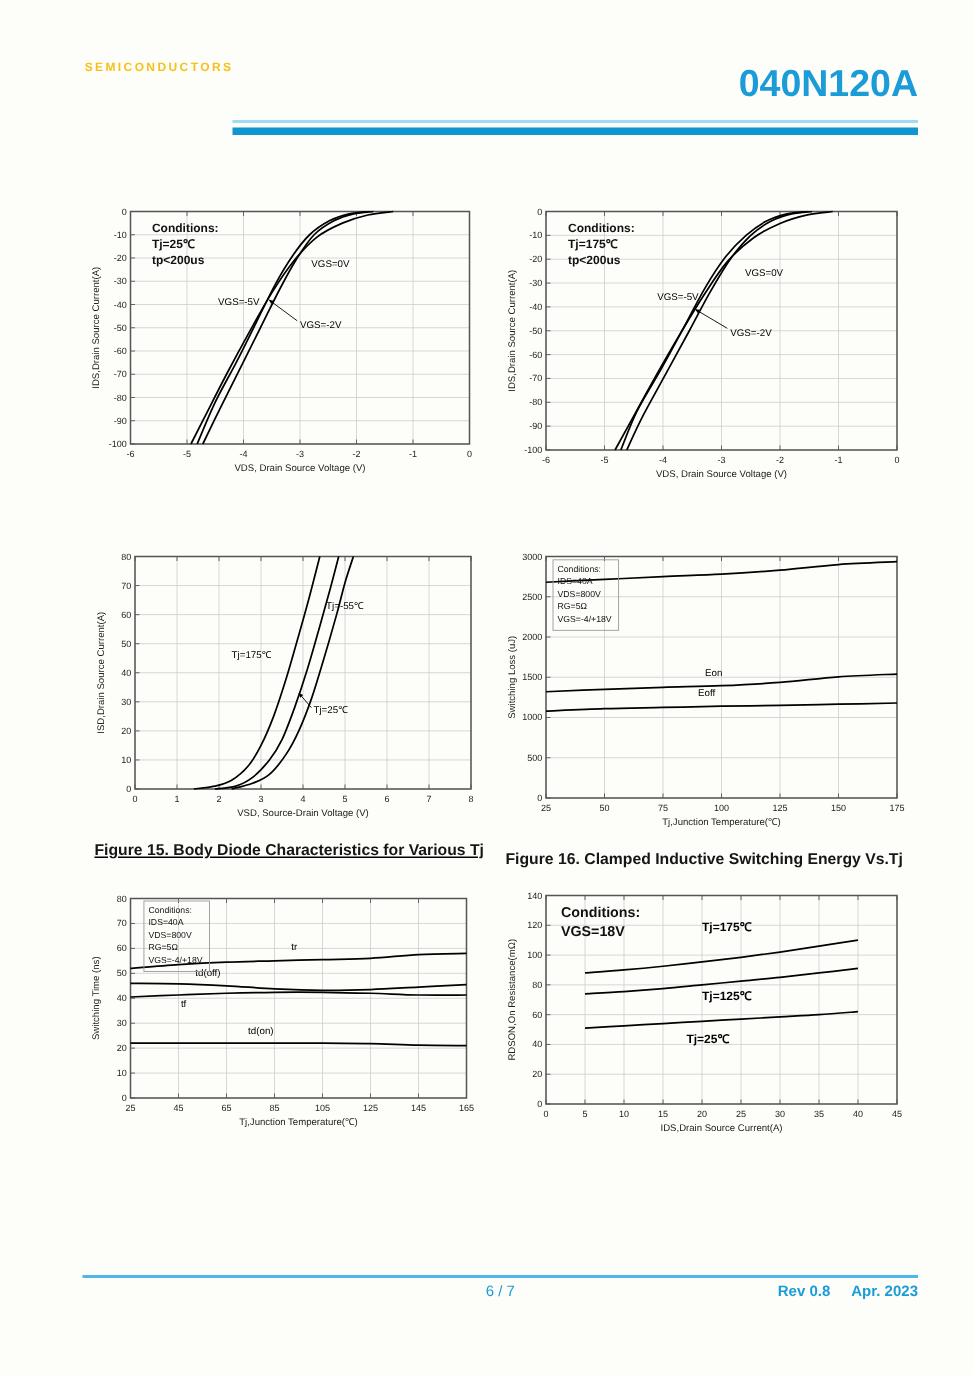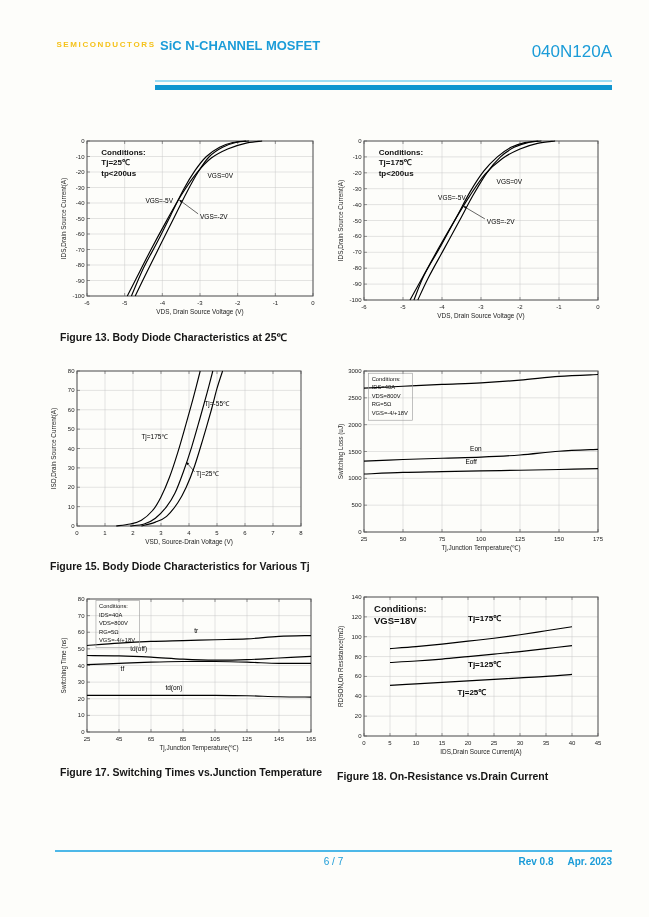--- a/index.html
+++ b/index.html
@@ -5,21 +5,21 @@
   html,body{margin:0;padding:0;background:#ffffff;}
   .page{position:relative;width:649px;height:917px;background:#fdfdfa;
         font-family:"Liberation Sans",sans-serif;overflow:hidden;}
   
   .logo-block{position:absolute;left:56px;top:33px;width:100px;text-align:center;}
   .logo-text{font-size:37px;font-weight:800;letter-spacing:1px;color:var(--logo,#F5C21B);line-height:40px;}
   .logo-sub{font-size:8px;font-weight:700;letter-spacing:1.6px;color:var(--logo,#F5C21B);margin-top:7px;text-align:center;}
   .title-block{position:absolute;left:160px;top:37px;color:var(--accent,#1B9CD8);}
   .rating{font-size:13px;font-weight:700;line-height:16px;}
   .dev-type{font-size:13px;font-weight:700;line-height:18px;}
-  .part-number{position:absolute;right:37px;top:42px;font-size:17px;font-weight:400;color:var(--accent,#1B9CD8);}
+  .part-number{position:absolute;right:37px;top:42px;font-size:25px;font-weight:700;color:var(--accent,#1B9CD8);}
   .rule{position:absolute;left:155px;right:37px;}
   .rule.thin{top:80px;height:2px;background:#9EDCF3;}
   .rule.thick{top:85px;height:5px;background:#1095CF;}
   
   figure.fig{position:absolute;margin:0;padding:0;}
   figure.fig figcaption{font-size:10.5px;font-weight:600;color:#161616;margin-top:4px;margin-left:2px;white-space:nowrap;}
   svg text{font-family:"Liberation Sans",sans-serif;}
   
   .footer{position:absolute;left:55px;width:557px;top:850px;}
   .footer-rule{height:2px;background:#4DB8E8;}
@@ -30,21 +30,20 @@
 </head>
 <body>
 
 <div class="page">
 
   <div class="logo-block">
     <div class="logo-sub">SEMICONDUCTORS</div>
   </div>
 
   <div class="title-block">
-    <div class="dev-type">SiC N-CHANNEL MOSFET</div>
   </div>
 
   <div class="part-number">040N120A</div>
 
   <div class="rule thin"></div>
   <div class="rule thick"></div>
 
   <figure class="fig" style="left:58px;top:134px;">
     <svg width="264" height="188">
         <line x1="29" y1="7" x2="29" y2="162" stroke="#c9c9c9" stroke-width="0.5"></line>
@@ -116,21 +115,20 @@
         <path d="M204.15,7C201.32500000000002,7.3875,192.85000000000002,8.033333333333333,187.20000000000002,9.325C181.55,10.616666666666665,175.9,12.295833333333333,170.25,14.75C164.6,17.204166666666666,158.6361111111111,19.916666666666668,153.29999999999998,24.05C147.96388888888887,28.183333333333334,143.25555555555556,33.349999999999994,138.23333333333335,39.55C133.21111111111114,45.75,128.1888888888889,53.24166666666667,123.16666666666667,61.25C118.14444444444445,69.25833333333334,113.12222222222223,78.55833333333334,108.10000000000001,87.60000000000001C103.07777777777778,96.64166666666668,98.05555555555557,105.94166666666666,93.03333333333335,115.5C88.01111111111112,125.05833333333334,81.92166666666667,137.2,77.96666666666667,144.95C74.01166666666667,152.7,70.74722222222223,159.15833333333333,69.30333333333334,162" fill="none" stroke="#000000" stroke-width="1.15"></path>
         <line x1="140.11666666666667" y1="79.85" x2="121.28333333333335" y2="65.9" stroke="#000" stroke-width="0.6"></line>
         <polygon points="121.28333333333335,65.9 124.42723145056699,66.49657742871712 122.77029658864267,68.73353847289215" fill="#000"></polygon>
         <text x="149.53333333333333" y="44.199999999999996" font-size="6.5" font-weight="400" fill="#000" text-anchor="start">VGS=0V</text>
         <text x="87.38333333333333" y="69" font-size="6.5" font-weight="400" fill="#000" text-anchor="start">VGS=-5V</text>
         <text x="142" y="84.5" font-size="6.5" font-weight="400" fill="#000" text-anchor="start">VGS=-2V</text>
         <text x="43.3" y="20.65" font-size="8" font-weight="700" fill="#111">Conditions:</text>
         <text x="43.3" y="31.25" font-size="8" font-weight="700" fill="#111">Tj=25℃</text>
         <text x="43.3" y="41.849999999999994" font-size="8" font-weight="700" fill="#111">tp&lt;200us</text>
       </svg>
-    <figcaption>Figure 13. Body Diode Characteristics at 25℃</figcaption>
   </figure>
 
   <figure class="fig" style="left:335px;top:134px;">
     <svg width="272" height="192">
         <line x1="29" y1="7" x2="29" y2="166" stroke="#c9c9c9" stroke-width="0.5"></line>
         <line x1="68" y1="7" x2="68" y2="166" stroke="#c9c9c9" stroke-width="0.5"></line>
         <line x1="107" y1="7" x2="107" y2="166" stroke="#c9c9c9" stroke-width="0.5"></line>
         <line x1="146" y1="7" x2="146" y2="166" stroke="#c9c9c9" stroke-width="0.5"></line>
         <line x1="185" y1="7" x2="185" y2="166" stroke="#c9c9c9" stroke-width="0.5"></line>
         <line x1="224" y1="7" x2="224" y2="166" stroke="#c9c9c9" stroke-width="0.5"></line>
@@ -199,21 +197,21 @@
         <polygon points="128.45,72.19 131.6383757480339,72.4625070445863 130.2184640464828,74.85693361677745" fill="#000"></polygon>
         <text x="161.6" y="49.93" font-size="6.5" font-weight="400" fill="#000" text-anchor="start">VGS=0V</text>
         <text x="103.10000000000001" y="65.83" font-size="6.5" font-weight="400" fill="#000" text-anchor="start">VGS=-5V</text>
         <text x="151.85000000000002" y="89.68" font-size="6.5" font-weight="400" fill="#000" text-anchor="start">VGS=-2V</text>
         <text x="43.7" y="20.77" font-size="8" font-weight="700" fill="#111">Conditions:</text>
         <text x="43.7" y="31.369999999999997" font-size="8" font-weight="700" fill="#111">Tj=175℃</text>
         <text x="43.7" y="41.97" font-size="8" font-weight="700" fill="#111">tp&lt;200us</text>
       </svg>
   </figure>
 
-  <figure class="fig" style="left:48px;top:364px;">
+  <figure class="fig" style="left:61px;top:364px;text-decoration:underline;">
     <svg width="262" height="188">
         <line x1="29" y1="7" x2="29" y2="162" stroke="#c9c9c9" stroke-width="0.5"></line>
         <line x1="57" y1="7" x2="57" y2="162" stroke="#c9c9c9" stroke-width="0.5"></line>
         <line x1="85" y1="7" x2="85" y2="162" stroke="#c9c9c9" stroke-width="0.5"></line>
         <line x1="113" y1="7" x2="113" y2="162" stroke="#c9c9c9" stroke-width="0.5"></line>
         <line x1="141" y1="7" x2="141" y2="162" stroke="#c9c9c9" stroke-width="0.5"></line>
         <line x1="169" y1="7" x2="169" y2="162" stroke="#c9c9c9" stroke-width="0.5"></line>
         <line x1="197" y1="7" x2="197" y2="162" stroke="#c9c9c9" stroke-width="0.5"></line>
         <line x1="225" y1="7" x2="225" y2="162" stroke="#c9c9c9" stroke-width="0.5"></line>
         <line x1="253" y1="7" x2="253" y2="162" stroke="#c9c9c9" stroke-width="0.5"></line>
@@ -345,20 +343,21 @@
         <path d="M29,110.04C35.5,109.77166666666668,55,108.83250000000001,68,108.43C81,108.0275,94,107.89333333333333,107,107.625C120,107.35666666666667,133,107.0436111111111,146,106.82C159,106.59638888888888,172,106.50694444444444,185,106.28333333333333C198,106.05972222222222,211,105.74666666666667,224,105.47833333333334C237,105.21000000000001,256.5,104.8075,263,104.67333333333333" fill="none" stroke="#000000" stroke-width="1.15"></path>
         <text x="135.07999999999998" y="86.96333333333332" font-size="6.5" font-weight="400" fill="#000" text-anchor="start">Eon</text>
         <text x="130.4" y="100.11166666666668" font-size="6.5" font-weight="400" fill="#000" text-anchor="start">Eoff</text>
         <rect x="33.68" y="9.219999999999999" width="43.728" height="47" fill="none" stroke="#999" stroke-width="0.6"></rect>
         <text x="36.68" y="17.02" font-size="5.8" font-weight="400" fill="#111">Conditions:</text>
         <text x="36.68" y="25.42" font-size="5.8" font-weight="400" fill="#111">IDS=40A</text>
         <text x="36.68" y="33.82" font-size="5.8" font-weight="400" fill="#111">VDS=800V</text>
         <text x="36.68" y="42.22" font-size="5.8" font-weight="400" fill="#111">RG=5Ω</text>
         <text x="36.68" y="50.620000000000005" font-size="5.8" font-weight="400" fill="#111">VGS=-4/+18V</text>
       </svg>
+    <figcaption>Figure 16. Clamped Inductive Switching Energy Vs.Tj</figcaption>
   </figure>
 
   <figure class="fig" style="left:58px;top:592px;">
     <svg width="262" height="166">
         <line x1="29" y1="7" x2="29" y2="140" stroke="#c9c9c9" stroke-width="0.5"></line>
         <line x1="61" y1="7" x2="61" y2="140" stroke="#c9c9c9" stroke-width="0.5"></line>
         <line x1="93" y1="7" x2="93" y2="140" stroke="#c9c9c9" stroke-width="0.5"></line>
         <line x1="125" y1="7" x2="125" y2="140" stroke="#c9c9c9" stroke-width="0.5"></line>
         <line x1="157" y1="7" x2="157" y2="140" stroke="#c9c9c9" stroke-width="0.5"></line>
         <line x1="189" y1="7" x2="189" y2="140" stroke="#c9c9c9" stroke-width="0.5"></line>
@@ -426,21 +425,20 @@
         <text x="72.2" y="58.5375" font-size="6.5" font-weight="400" fill="#000" text-anchor="start">td(off)</text>
         <text x="62.6" y="79.31875" font-size="6.5" font-weight="400" fill="#000" text-anchor="start">tf</text>
         <text x="107.39999999999999" y="97.60625" font-size="6.5" font-weight="400" fill="#000" text-anchor="start">td(on)</text>
         <rect x="37.96" y="8.66" width="43.728" height="47" fill="none" stroke="#999" stroke-width="0.6"></rect>
         <text x="40.96" y="16.46" font-size="5.8" font-weight="400" fill="#111">Conditions:</text>
         <text x="40.96" y="24.86" font-size="5.8" font-weight="400" fill="#111">IDS=40A</text>
         <text x="40.96" y="33.260000000000005" font-size="5.8" font-weight="400" fill="#111">VDS=800V</text>
         <text x="40.96" y="41.660000000000004" font-size="5.8" font-weight="400" fill="#111">RG=5Ω</text>
         <text x="40.96" y="50.06" font-size="5.8" font-weight="400" fill="#111">VGS=-4/+18V</text>
       </svg>
-    <figcaption>Figure 17. Switching Times vs.Junction Temperature</figcaption>
   </figure>
 
   <figure class="fig" style="left:335px;top:590px;">
     <svg width="272" height="172">
         <line x1="29" y1="7" x2="29" y2="146" stroke="#c9c9c9" stroke-width="0.5"></line>
         <line x1="55" y1="7" x2="55" y2="146" stroke="#c9c9c9" stroke-width="0.5"></line>
         <line x1="81" y1="7" x2="81" y2="146" stroke="#c9c9c9" stroke-width="0.5"></line>
         <line x1="107" y1="7" x2="107" y2="146" stroke="#c9c9c9" stroke-width="0.5"></line>
         <line x1="133" y1="7" x2="133" y2="146" stroke="#c9c9c9" stroke-width="0.5"></line>
         <line x1="159" y1="7" x2="159" y2="146" stroke="#c9c9c9" stroke-width="0.5"></line>
@@ -507,21 +505,20 @@
         <text text-anchor="middle" font-size="6.4" fill="#222" transform="translate(8,76.5) rotate(-90)">RDSON,On Resistance(mΩ)</text>
         <path d="M55,58.62857142857143C59.333333333333336,58.29761904761905,72.33333333333333,57.3875,81,56.642857142857146C89.66666666666667,55.89821428571429,98.33333333333333,55.07083333333333,107,54.160714285714285C115.66666666666667,53.25059523809524,124.33333333333333,52.175,133,51.18214285714286C141.66666666666666,50.18928571428572,150.33333333333334,49.27916666666667,159,48.20357142857143C167.66666666666666,47.12797619047619,176.33333333333334,45.96964285714286,185,44.72857142857143C193.66666666666666,43.4875,202.33333333333334,42.08095238095238,211,40.75714285714286C219.66666666666666,39.43333333333334,232.66666666666666,37.44761904761905,237,36.785714285714285" fill="none" stroke="#000000" stroke-width="1.15"></path>
         <path d="M55,72.52857142857142C59.333333333333336,72.28035714285714,72.33333333333333,71.61845238095238,81,71.03928571428571C89.66666666666667,70.46011904761905,98.33333333333333,69.7982142857143,107,69.05357142857143C115.66666666666667,68.30892857142857,124.33333333333333,67.39880952380952,133,66.57142857142857C141.66666666666666,65.74404761904762,150.33333333333334,64.91666666666667,159,64.08928571428572C167.66666666666666,63.26190476190477,176.33333333333334,62.5172619047619,185,61.607142857142854C193.66666666666666,60.697023809523806,202.33333333333334,59.621428571428574,211,58.62857142857143C219.66666666666666,57.63571428571429,232.66666666666666,56.14642857142857,237,55.65" fill="none" stroke="#000000" stroke-width="1.15"></path>
         <path d="M55,95.36428571428571C59.333333333333336,95.11607142857143,72.33333333333333,94.37142857142857,81,93.875C89.66666666666667,93.37857142857143,98.33333333333333,92.88214285714285,107,92.38571428571429C115.66666666666667,91.88928571428572,124.33333333333333,91.39285714285714,133,90.89642857142857C141.66666666666666,90.4,150.33333333333334,89.90357142857142,159,89.40714285714286C167.66666666666666,88.91071428571429,176.33333333333334,88.41428571428571,185,87.91785714285714C193.66666666666666,87.42142857142858,202.33333333333334,87.0077380952381,211,86.42857142857143C219.66666666666666,85.84940476190476,232.66666666666666,84.77380952380953,237,84.44285714285715" fill="none" stroke="#000000" stroke-width="1.15"></path>
         <text x="133" y="30.82857142857143" font-size="8" font-weight="600" fill="#000" text-anchor="start">Tj=175℃</text>
         <text x="133" y="76.5" font-size="8" font-weight="600" fill="#000" text-anchor="start">Tj=125℃</text>
         <text x="122.60000000000001" y="105.29285714285714" font-size="8" font-weight="600" fill="#000" text-anchor="start">Tj=25℃</text>
         <text x="39.019999999999996" y="21.67" font-size="9.5" font-weight="600" fill="#111">Conditions:</text>
         <text x="39.019999999999996" y="33.77" font-size="9.5" font-weight="600" fill="#111">VGS=18V</text>
       </svg>
-    <figcaption>Figure 18. On-Resistance vs.Drain Current</figcaption>
   </figure>
 
   <div class="footer">
     <div class="footer-rule"></div>
     <div class="page-num">6 / 7</div>
     <div class="rev-block">
       <span>Rev 0.8</span><span class="date">Apr. 2023</span>
     </div>
   </div>
 

